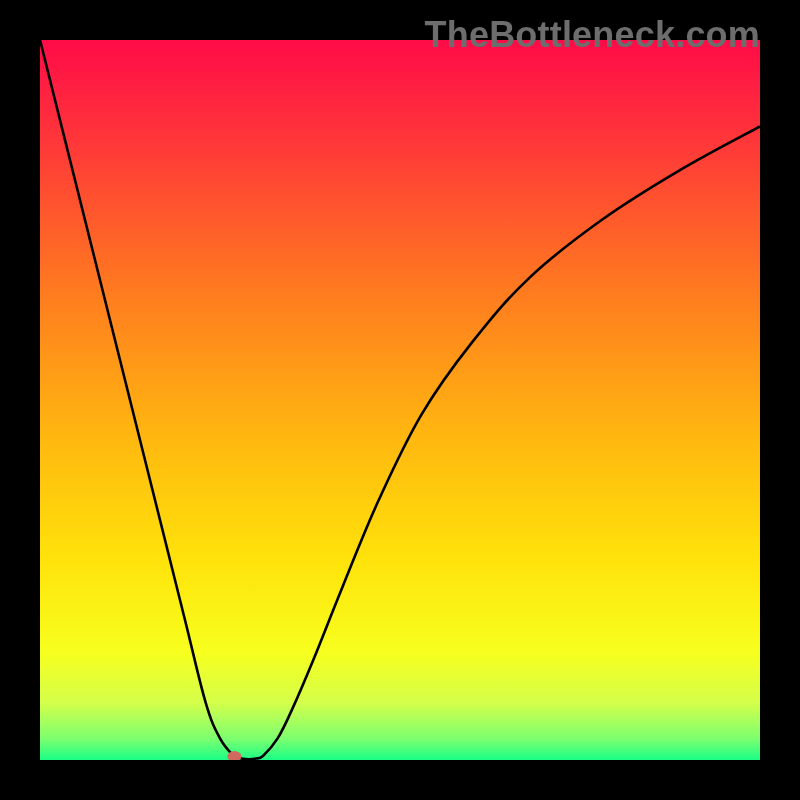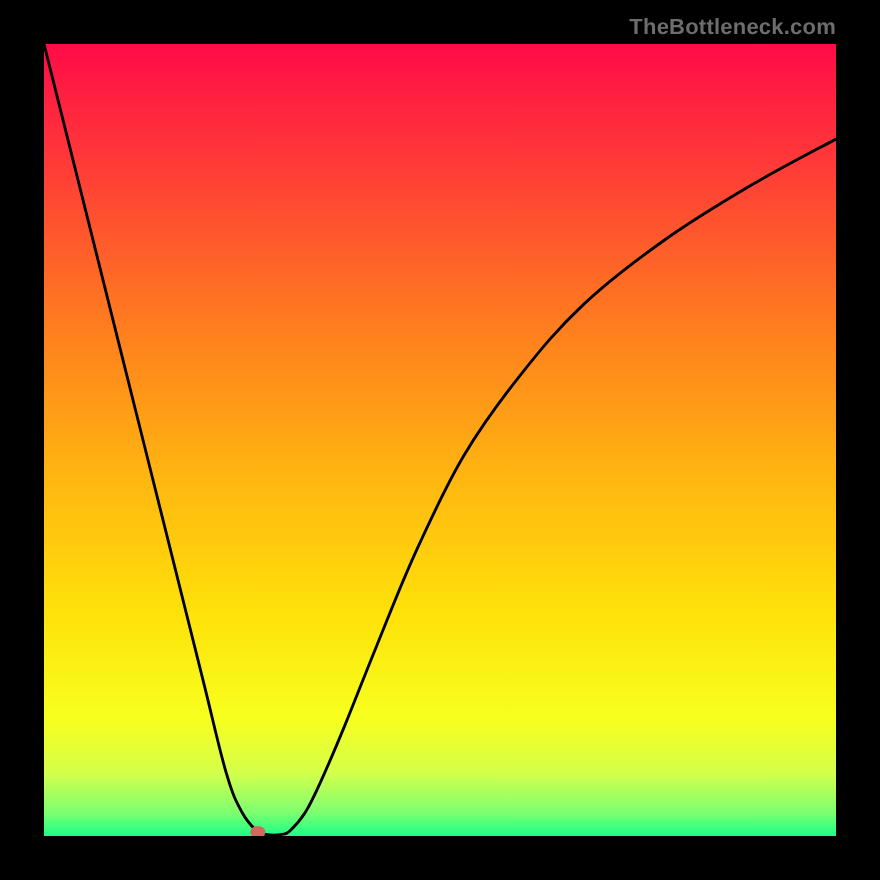--- a/index.html
+++ b/index.html
@@ -26,21 +26,21 @@
     overflow: hidden;
   }
   .gradient-bg {
     position: absolute;
     left: 0; top: 0; width: 100%; height: 100%;
   }
   .watermark {
     position: absolute;
     top: 14px;
     right: 40px;
-    font-size: 20px;
+    font-size: 36px;
     font-weight: 600;
     color: #6d6d6d;
     letter-spacing: 0.2px;
     text-align: right;
   }
   svg {
     position: absolute;
     left: 0; top: 0;
   }
 </style>

